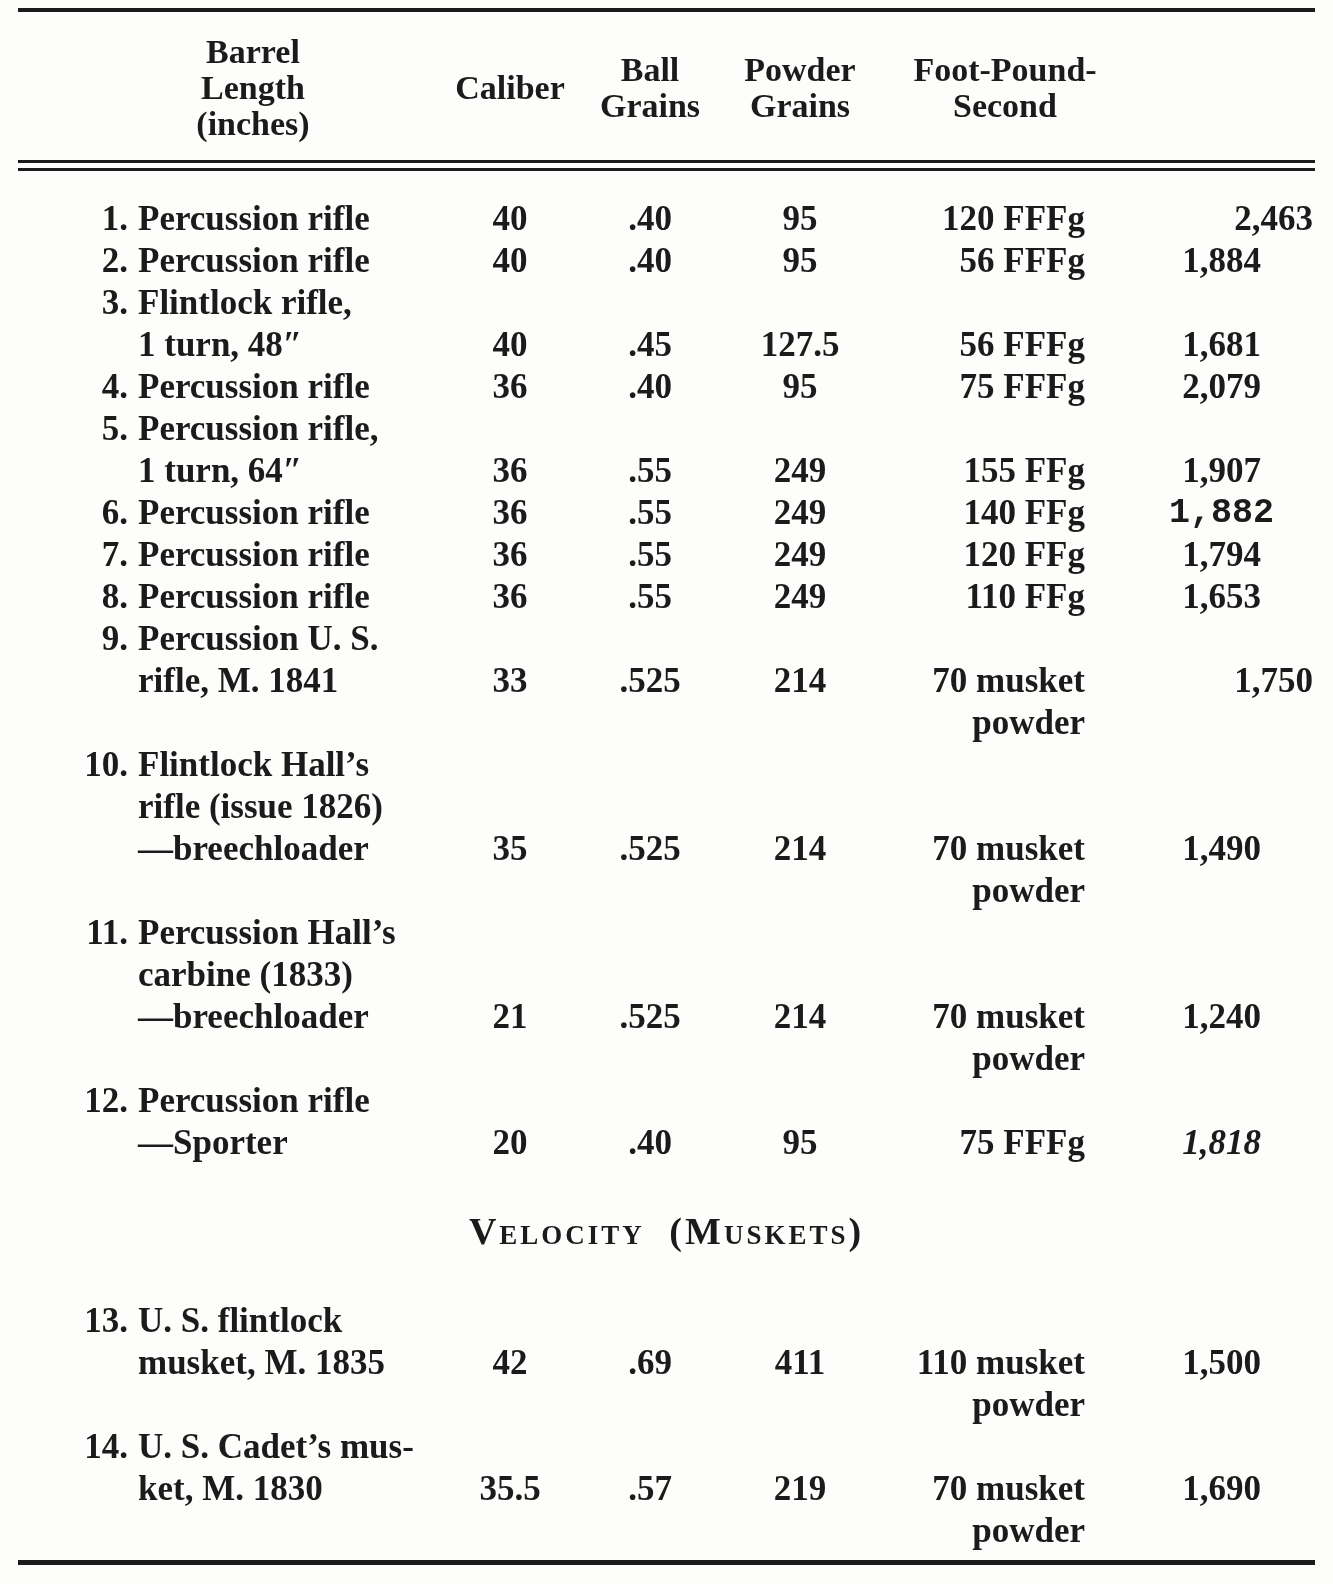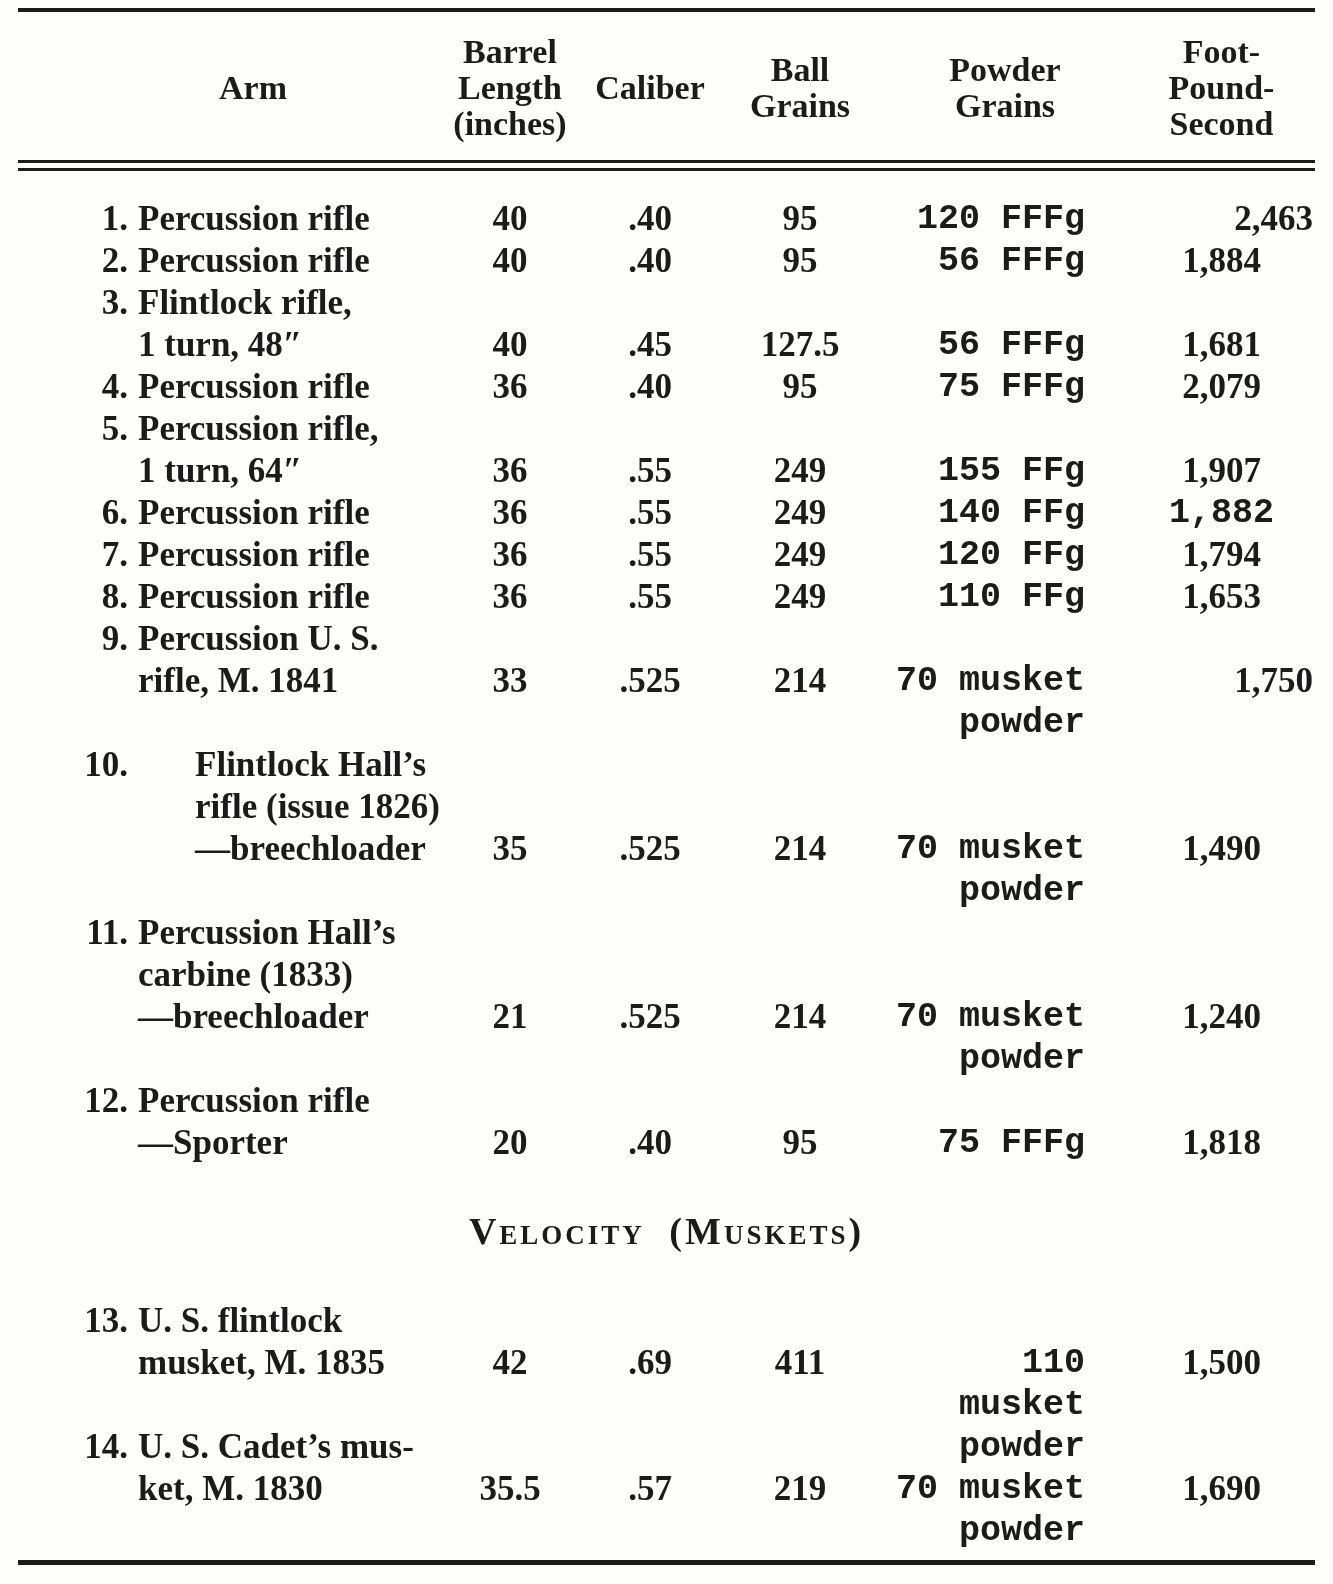--- a/index.html
+++ b/index.html
@@ -41,41 +41,40 @@
   .tbody-muskets { margin-top: 48px; }
 
   .trow {
     grid-auto-rows: 42px;
     line-height: 42px;
   }
   .cell-arm { display: flex; align-items: flex-start; }
   .rownum { flex: 0 0 62px; text-align: right; }
   .armtext { margin-left: 10px; white-space: pre-line; }
   .val { text-align: center; }
-  .cell-powder { text-align: right; padding-right: 45px; white-space: pre-line; font-family: Liberation Mono, monospace; }
+  .cell-powder { text-align: right; padding-right: 45px; white-space: pre-line; }
 
   .section-heading {
     margin-top: 46px;
     text-align: center;
     font-variant: small-caps;
     font-size: 38px;
     line-height: 42px;
     letter-spacing: 3px;
     word-spacing: 12px;
   }
 </style>
 </head>
 <body>
 
 <div class="page">
 
   <div class="rule-top"></div>
 
   <div class="thead">
-    <div class="hcell">Arm</div>
     <div class="hcell">Barrel
 Length
 (inches)</div>
     <div class="hcell">Caliber</div>
     <div class="hcell">Ball
 Grains</div>
     <div class="hcell">Powder
 Grains</div>
     <div class="hcell">Foot-Pound-
 Second</div>
@@ -181,21 +180,21 @@
 rifle, M. 1841</div>
         </div>
         <div class="val" style="grid-area: 2 / 2;">33</div>
         <div class="val" style="grid-area: 2 / 3;">.525</div>
         <div class="val" style="grid-area: 2 / 4;">214</div>
         <div class="cell-powder" style="grid-area: 2 / 5 / span 2;">70 musket
 powder</div>
         <div class="val" style="grid-area: 2 / 6; text-align: right;">1,750</div>
       </div>
       <div class="trow">
-        <div class="cell-arm" style="grid-area: 1 / 1 / span 3; justify-content: space-between;">
+        <div class="cell-arm" style="grid-area: 1 / 1 / span 3;">
           <div class="rownum">10.</div>
           <div class="armtext">Flintlock Hall’s
 rifle (issue 1826)
 —breechloader</div>
         </div>
         <div class="val" style="grid-area: 3 / 2;">35</div>
         <div class="val" style="grid-area: 3 / 3;">.525</div>
         <div class="val" style="grid-area: 3 / 4;">214</div>
         <div class="cell-powder" style="grid-area: 3 / 5 / span 2;">70 musket
 powder</div>
@@ -218,21 +217,21 @@
       <div class="trow">
         <div class="cell-arm" style="grid-area: 1 / 1 / span 2;">
           <div class="rownum">12.</div>
           <div class="armtext">Percussion rifle
 —Sporter</div>
         </div>
         <div class="val" style="grid-area: 2 / 2;">20</div>
         <div class="val" style="grid-area: 2 / 3;">.40</div>
         <div class="val" style="grid-area: 2 / 4;">95</div>
         <div class="cell-powder" style="grid-area: 2 / 5 / span 1;">75 FFFg</div>
-        <div class="val" style="grid-area: 2 / 6;">1,818</div>
+        <div class="val" style="grid-area: 2 / 6; font-style: italic;">1,818</div>
       </div>
     </div>
 
   <div class="section-heading">Velocity (Muskets)</div>
 
   <div class="tbody tbody-muskets">
       <div class="trow">
         <div class="cell-arm" style="grid-area: 1 / 1 / span 2;">
           <div class="rownum">13.</div>
           <div class="armtext">U. S. flintlock

